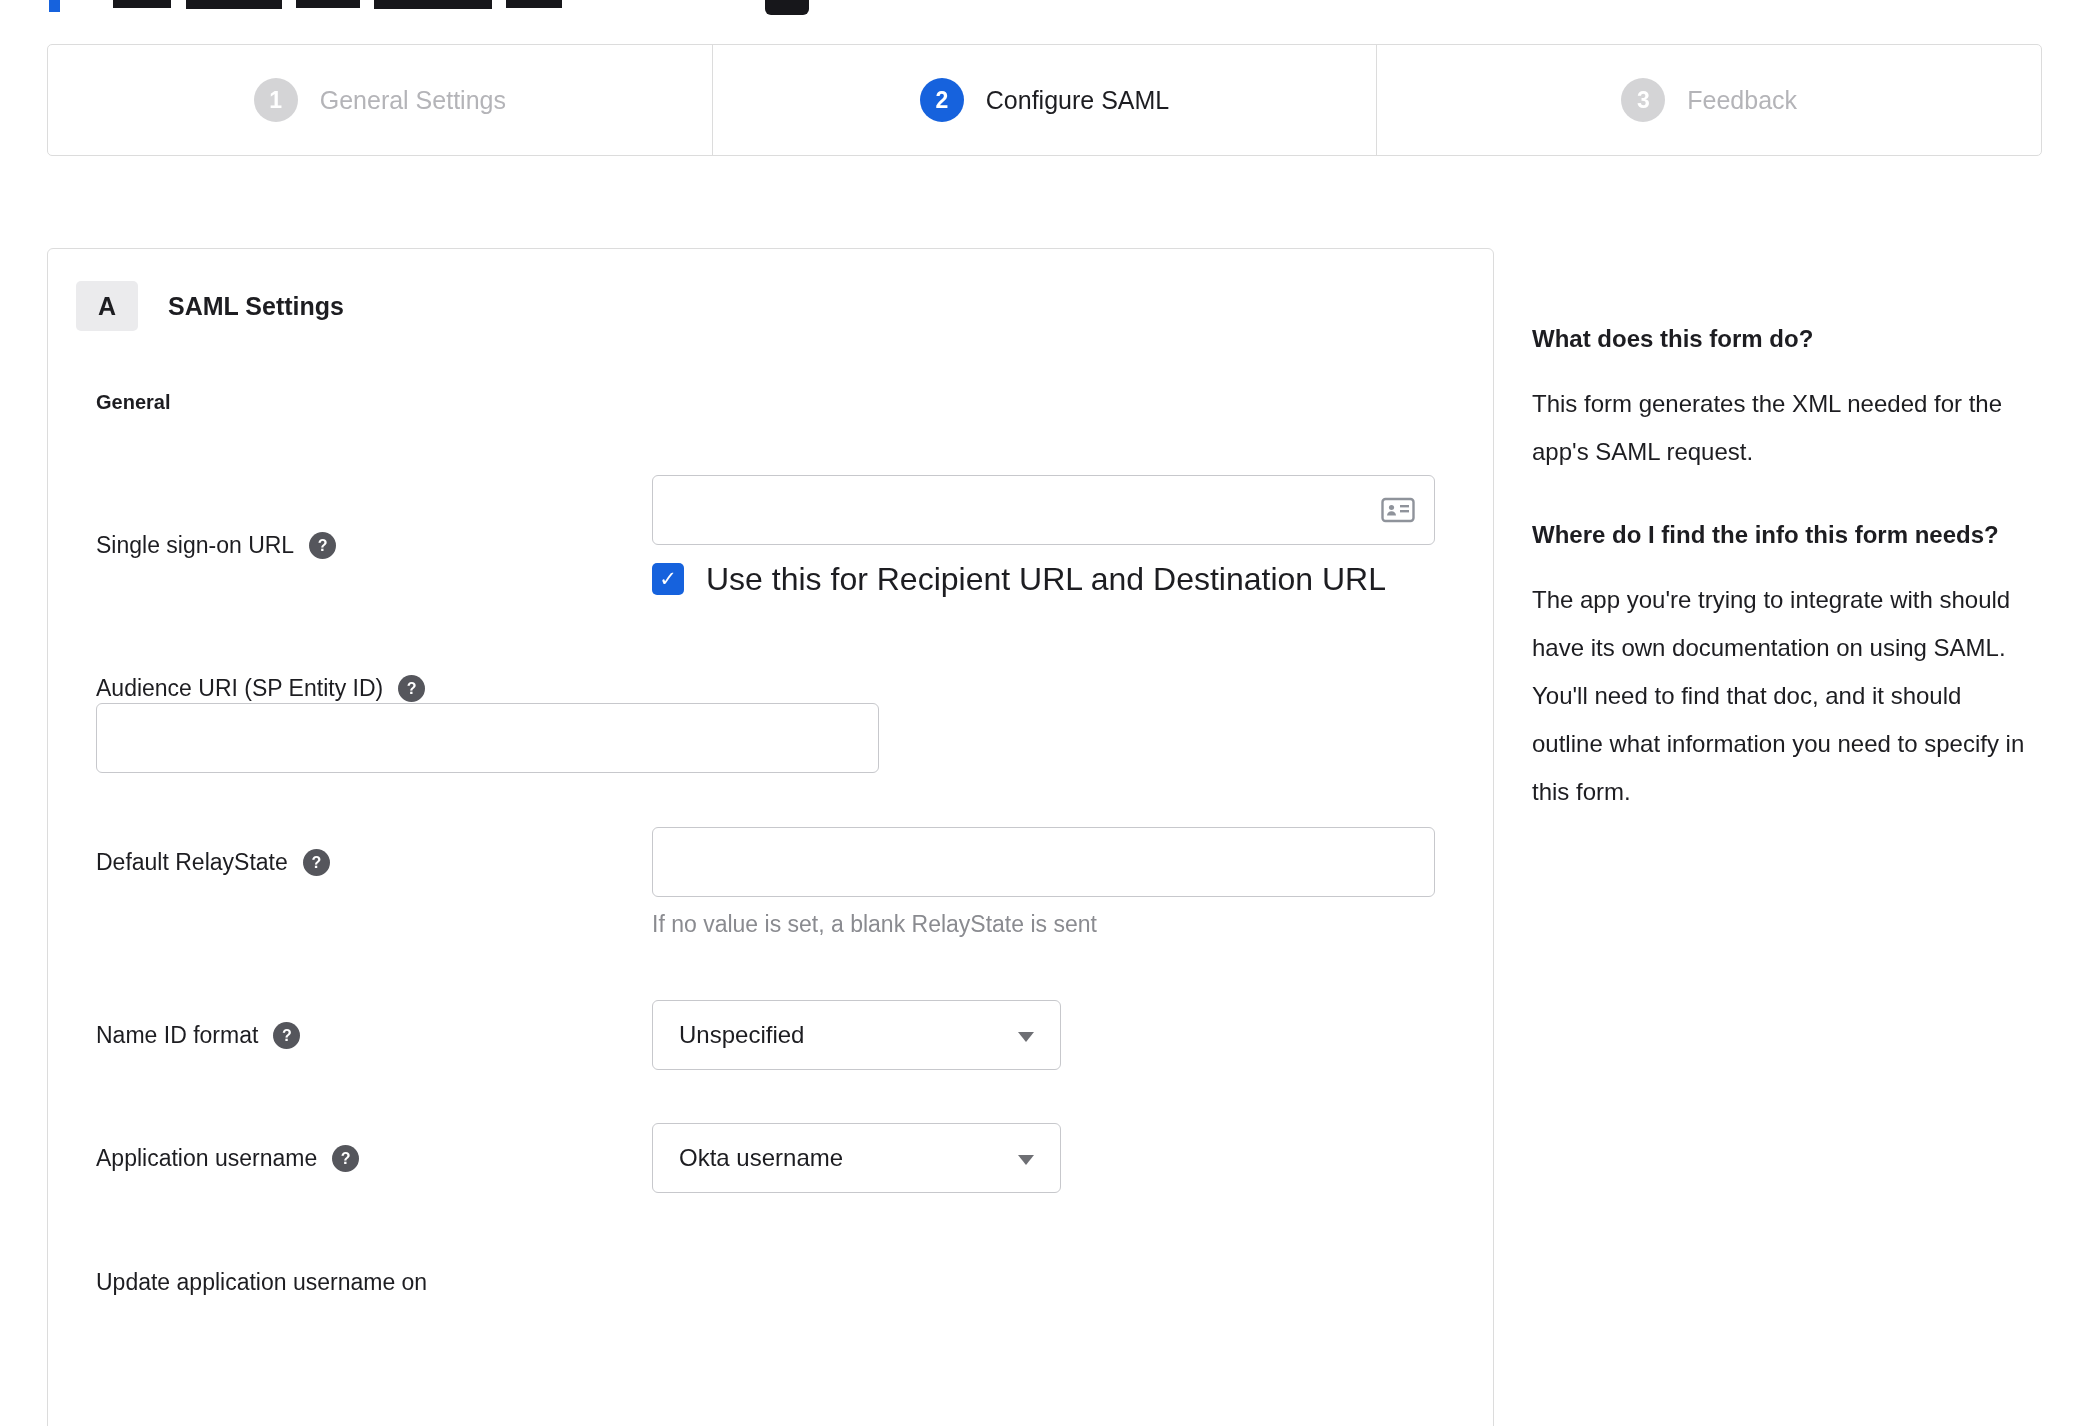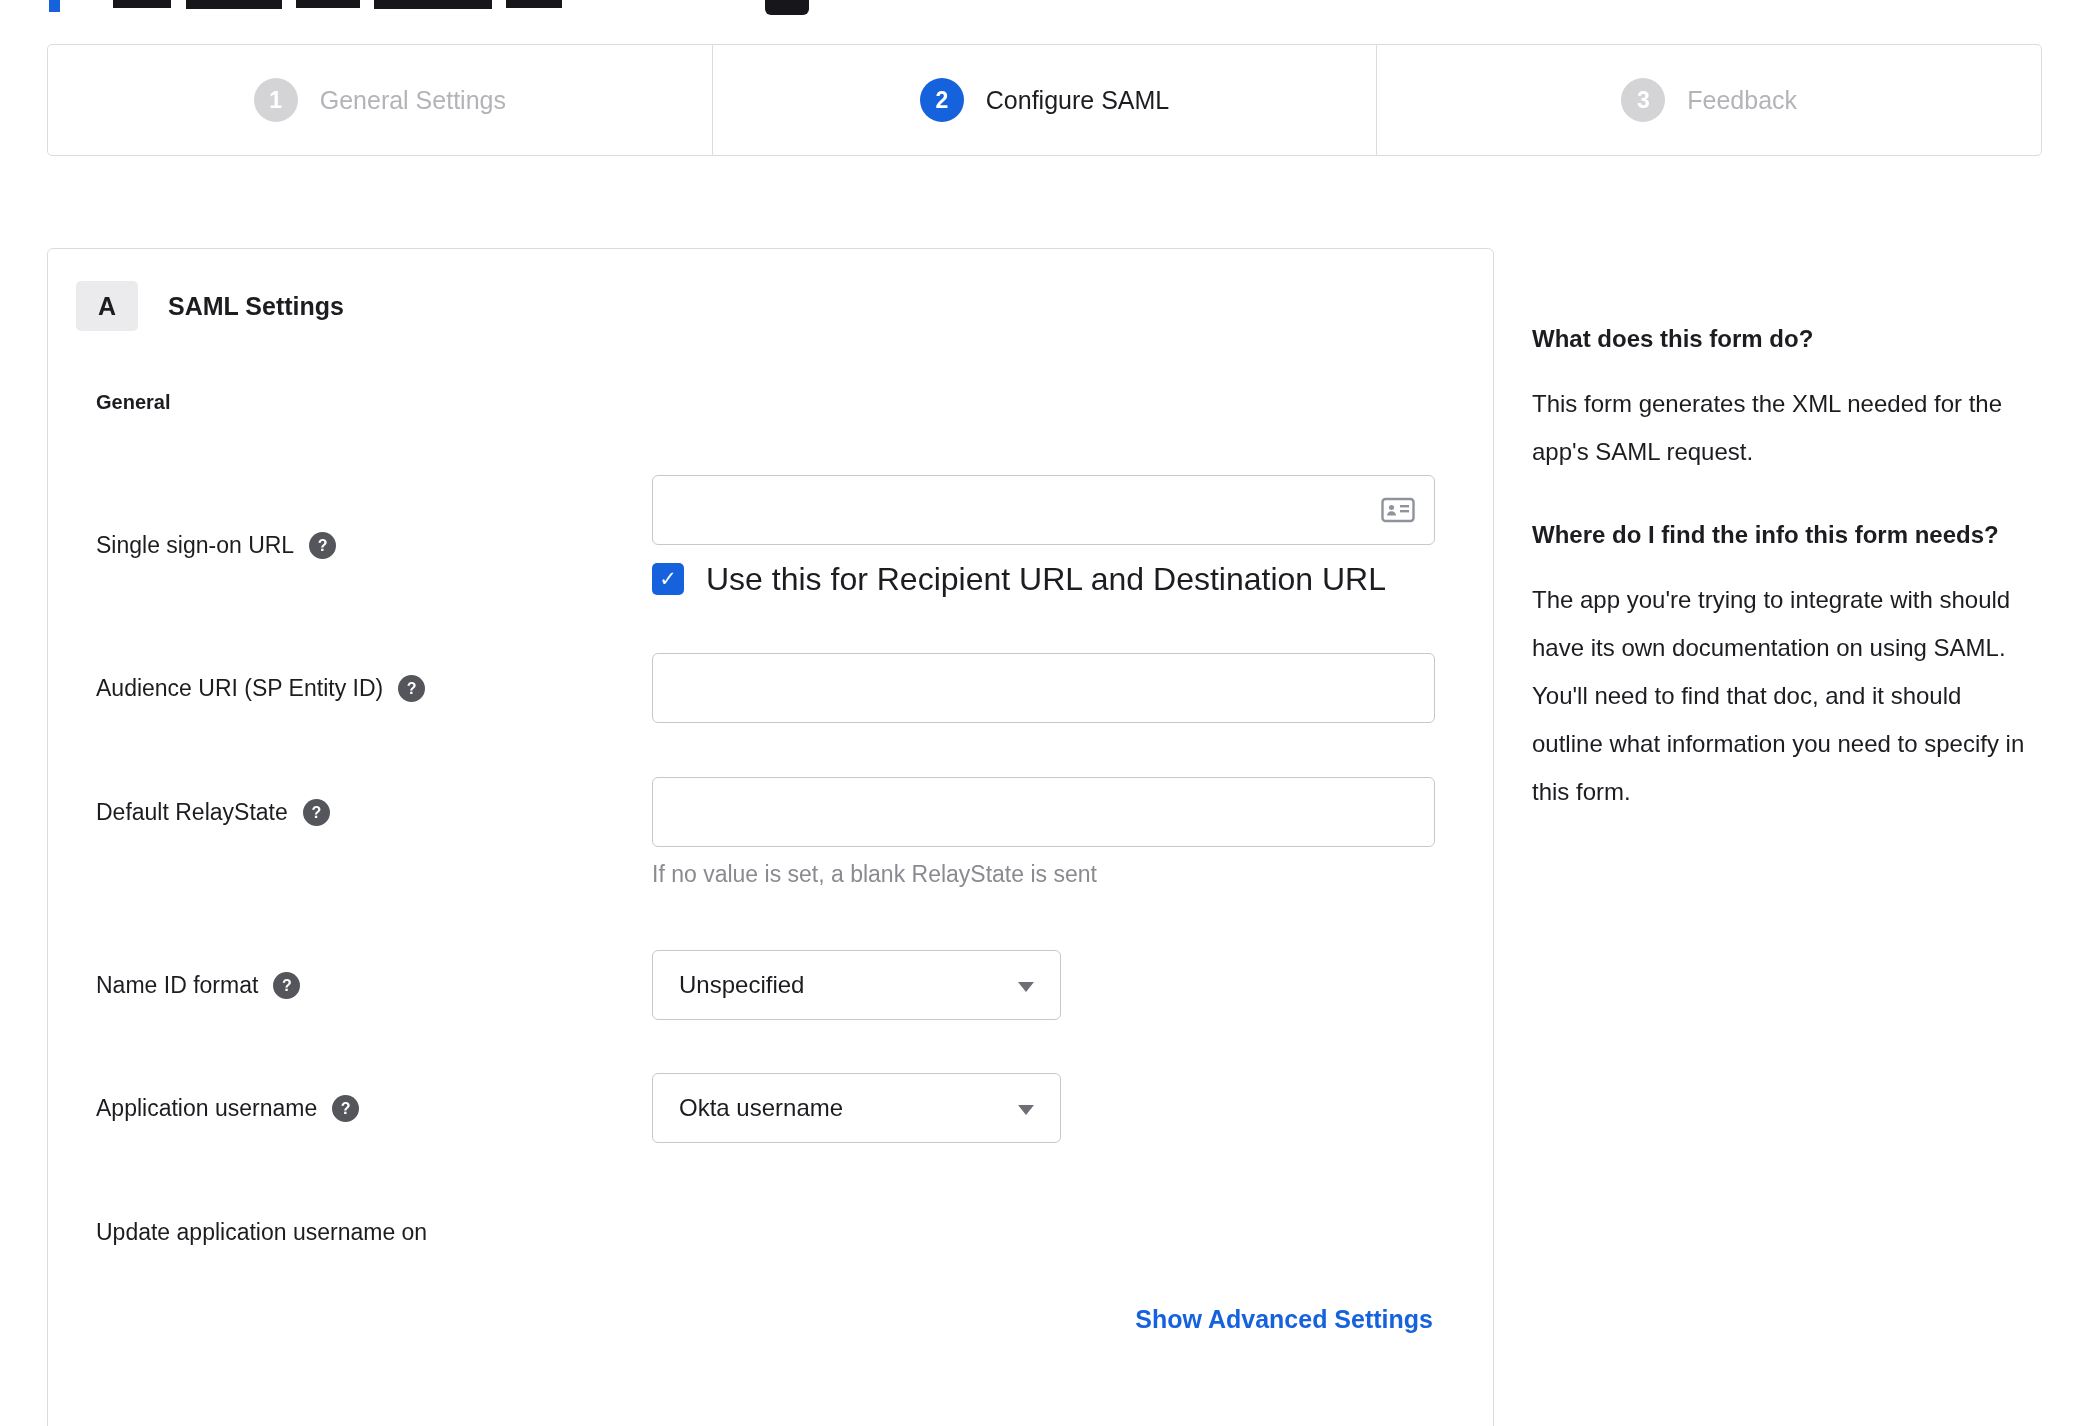--- a/index.html
+++ b/index.html
@@ -82,21 +82,21 @@
     display: flex; align-items: center; padding-left: 26px; font-size: 24px;
     cursor: pointer;
   }
   .caret {
     position: absolute; right: 26px; top: 31px;
     width: 0; height: 0; border-left: 8px solid transparent;
     border-right: 8px solid transparent; border-top: 10px solid #6e6f74;
   }
 
   .mb-row1 { margin-bottom: 58px; align-items: center; }
-  .mb-row2 { margin-bottom: 54px; }
+  .mb-row2 { margin-bottom: 54px; flex-direction: column; }
   .mb-row3 { margin-bottom: 61px; }
   .mb-row4 { margin-bottom: 53px; }
   .mb-row5 { margin-bottom: 54px; }
 
   .advanced { margin-top: 58px; padding-right: 60px; text-align: right; }
   .advanced a { color: #1662dd; font-size: 25px; font-weight: 600; text-decoration: none; cursor: pointer; }
 
   
   .side { position: absolute; left: 1532px; top: 322px; width: 494px; }
   .side h3 { font-size: 24px; font-weight: bold; line-height: 34px; margin-bottom: 24px; }
@@ -217,23 +217,20 @@
     </div>
 
     <div class="row">
       <div class="label-cell">
         <span class="lbl">Update application username on</span>
       </div>
     </div>
 
   </div>
 
-  <div class="advanced">
-    <a>Show Advanced Settings</a>
-  </div>
 </div>
 
 <div class="side">
   <h3>What does this form do?</h3>
   <p>This form generates the XML needed for the app's SAML request.</p>
   <h3>Where do I find the info this form needs?</h3>
   <p>The app you're trying to integrate with should have its own documentation on using SAML. You'll need to find that doc, and it should outline what information you need to specify in this form.</p>
 </div>
 
 </body></html>

